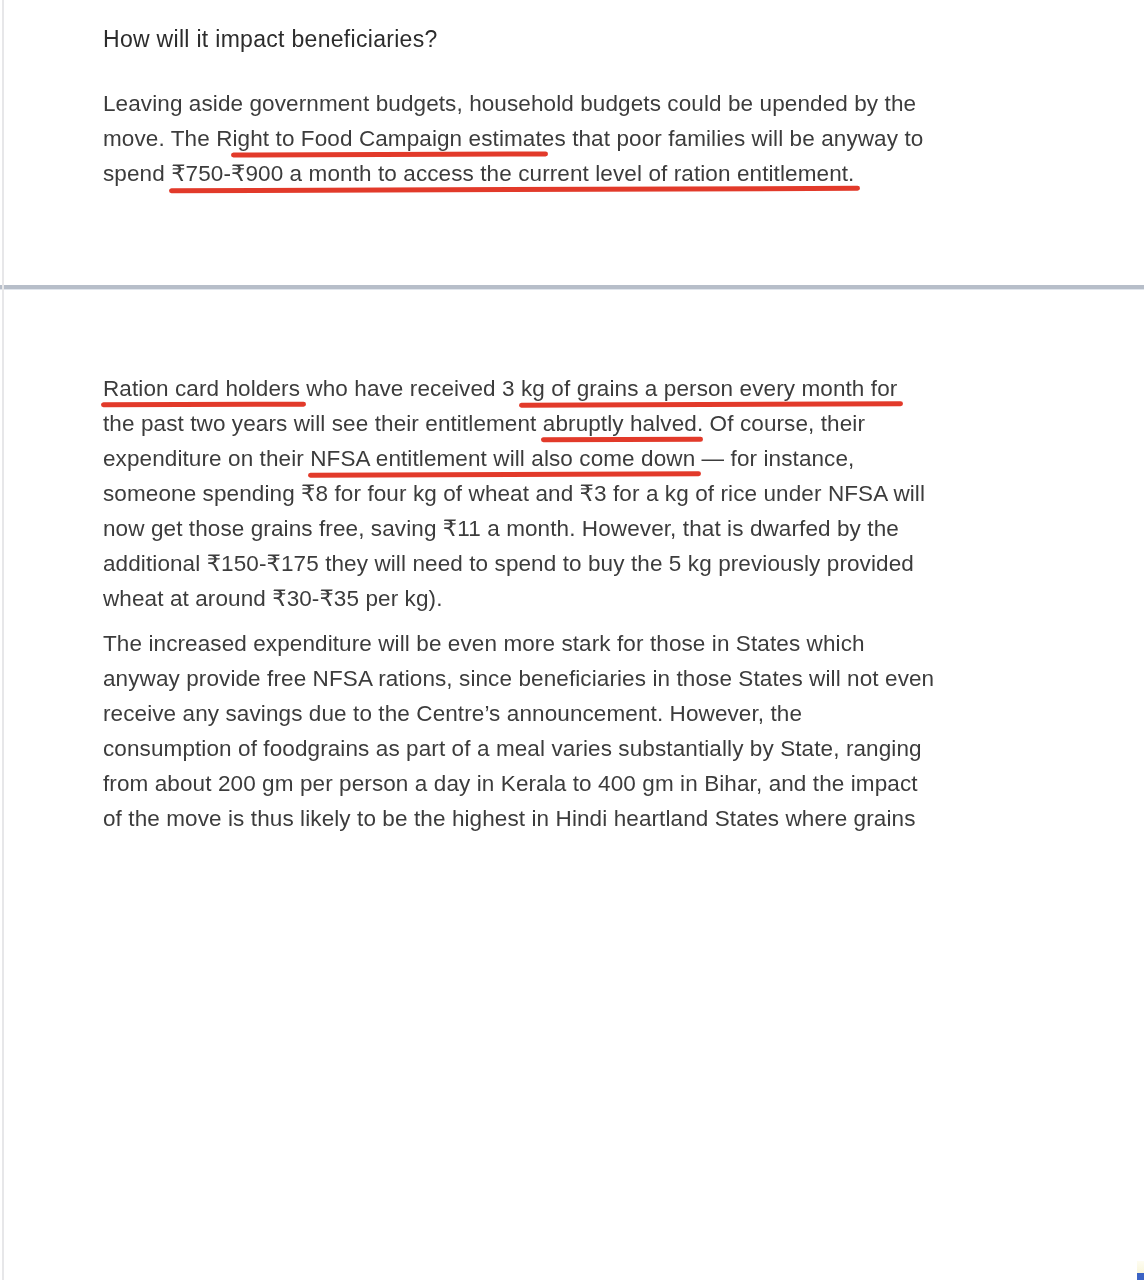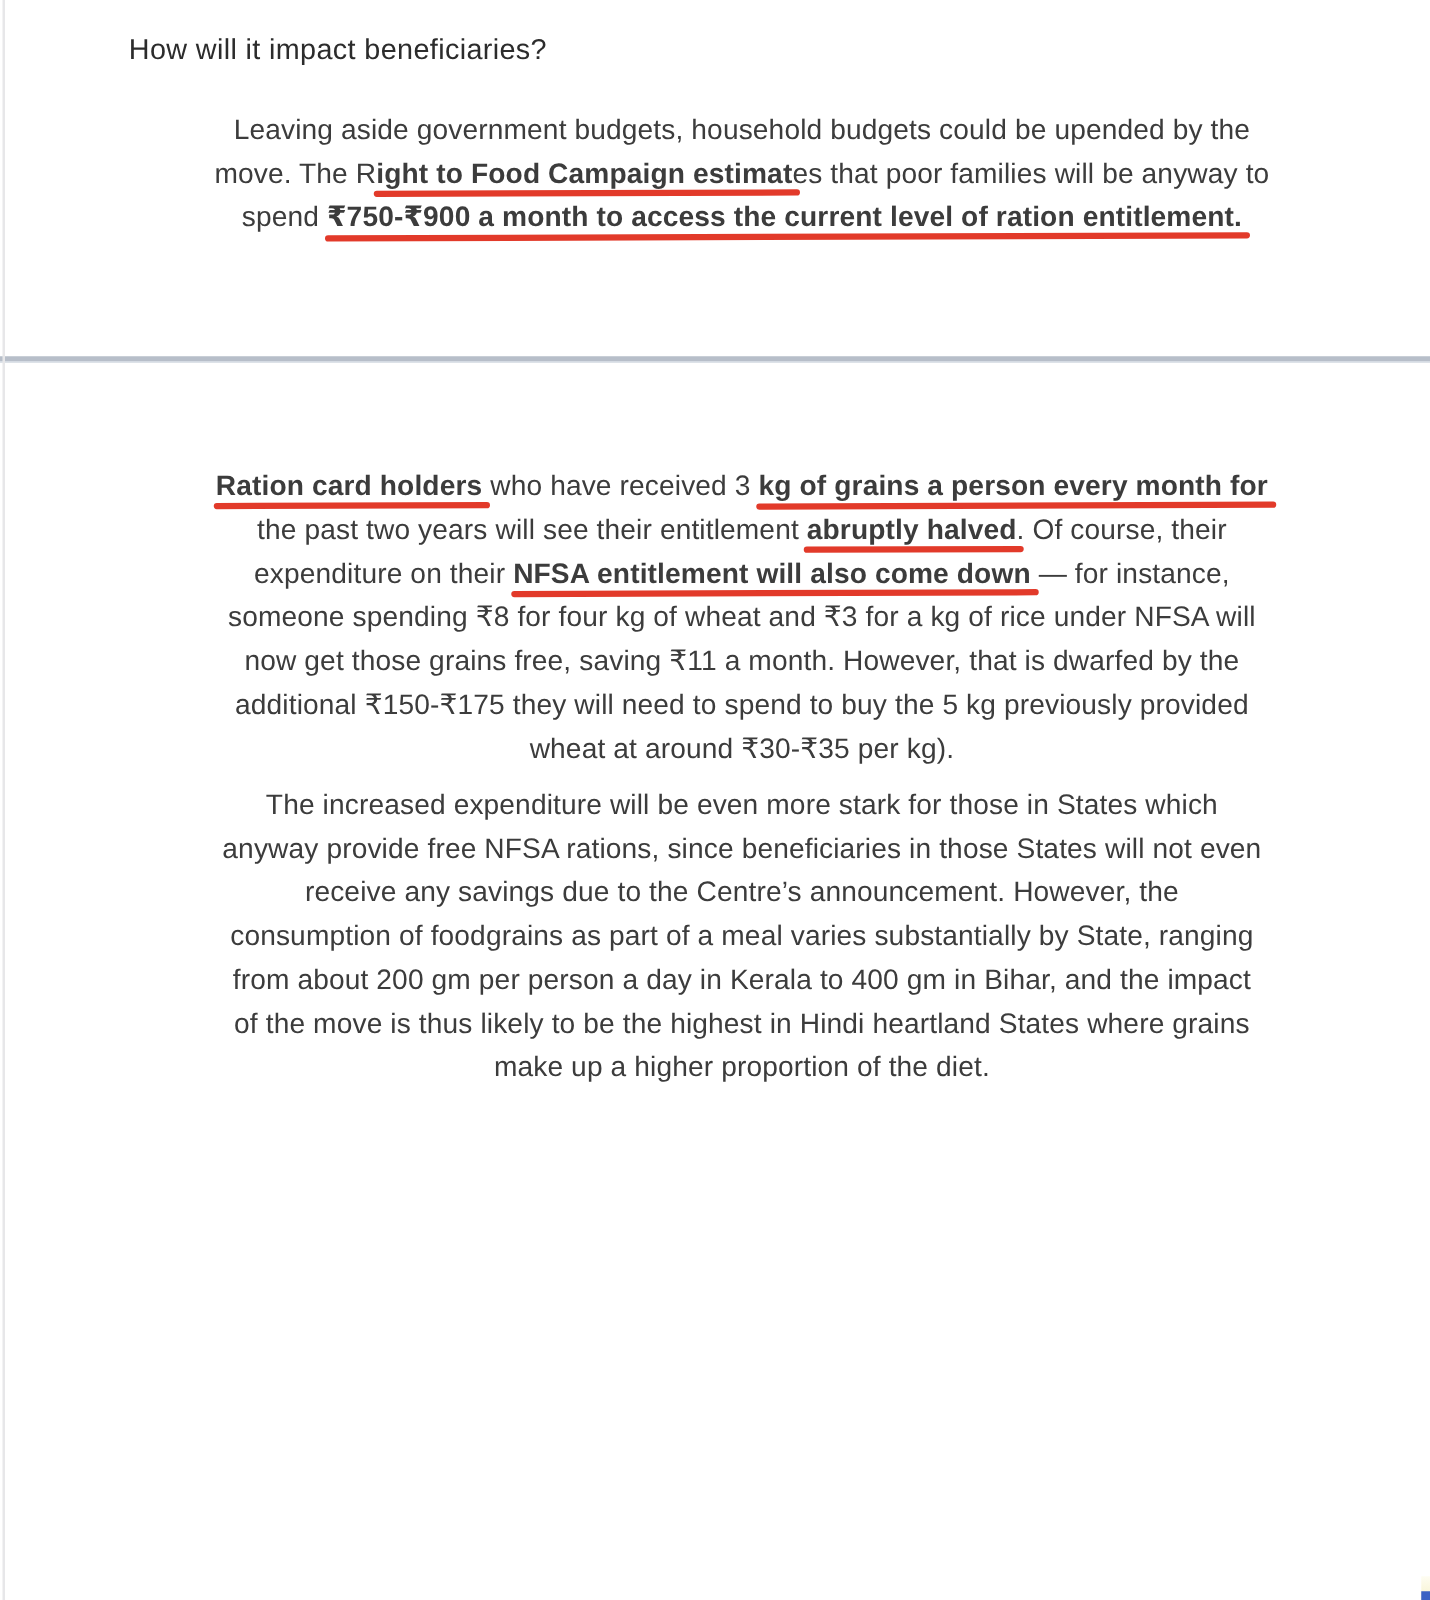--- a/index.html
+++ b/index.html
@@ -29,23 +29,22 @@
   .para {
     font-size: 22.5px;
     color: var(--text-color, #3c3c3c);
     letter-spacing: 0.1px;
   }
   .para + .para { margin-top: 10px; }
   .line {
     line-height: 35px;
     height: 35px;
     white-space: nowrap;
-    text-align: center;
   }
-  .u { position: relative; font-weight: bold; }
+  .u { position: relative; }
   .u::after {
     content: "";
     position: absolute;
     left: -2px; right: -6px;
     bottom: -6px;
     height: 5px;
     border-radius: 3px;
     background: var(--underline-color, #e23a2a);
     transform: rotate(-0.2deg);
   }
@@ -98,21 +97,20 @@
           <div class="line"><span>additional ₹150-₹175 they will need to spend to buy the 5 kg previously provided</span></div>
           <div class="line"><span>wheat at around ₹30-₹35 per kg).</span></div>
         </div>
         <div class="para">
           <div class="line"><span>The increased expenditure will be even more stark for those in States which</span></div>
           <div class="line"><span>anyway provide free NFSA rations, since beneficiaries in those States will not even</span></div>
           <div class="line"><span>receive any savings due to the Centre’s announcement. However, the</span></div>
           <div class="line"><span>consumption of foodgrains as part of a meal varies substantially by State, ranging</span></div>
           <div class="line"><span>from about 200 gm per person a day in Kerala to 400 gm in Bihar, and the impact</span></div>
           <div class="line"><span>of the move is thus likely to be the highest in Hindi heartland States where grains</span></div>
-          <div class="line"><span>make up a higher proportion of the diet.</span></div>
         </div>
       </div>
   </section>
 
   <div class="corner-fragment">
     <div class="corner-blue"></div>
   </div>
 </div>
 
 </body></html>

